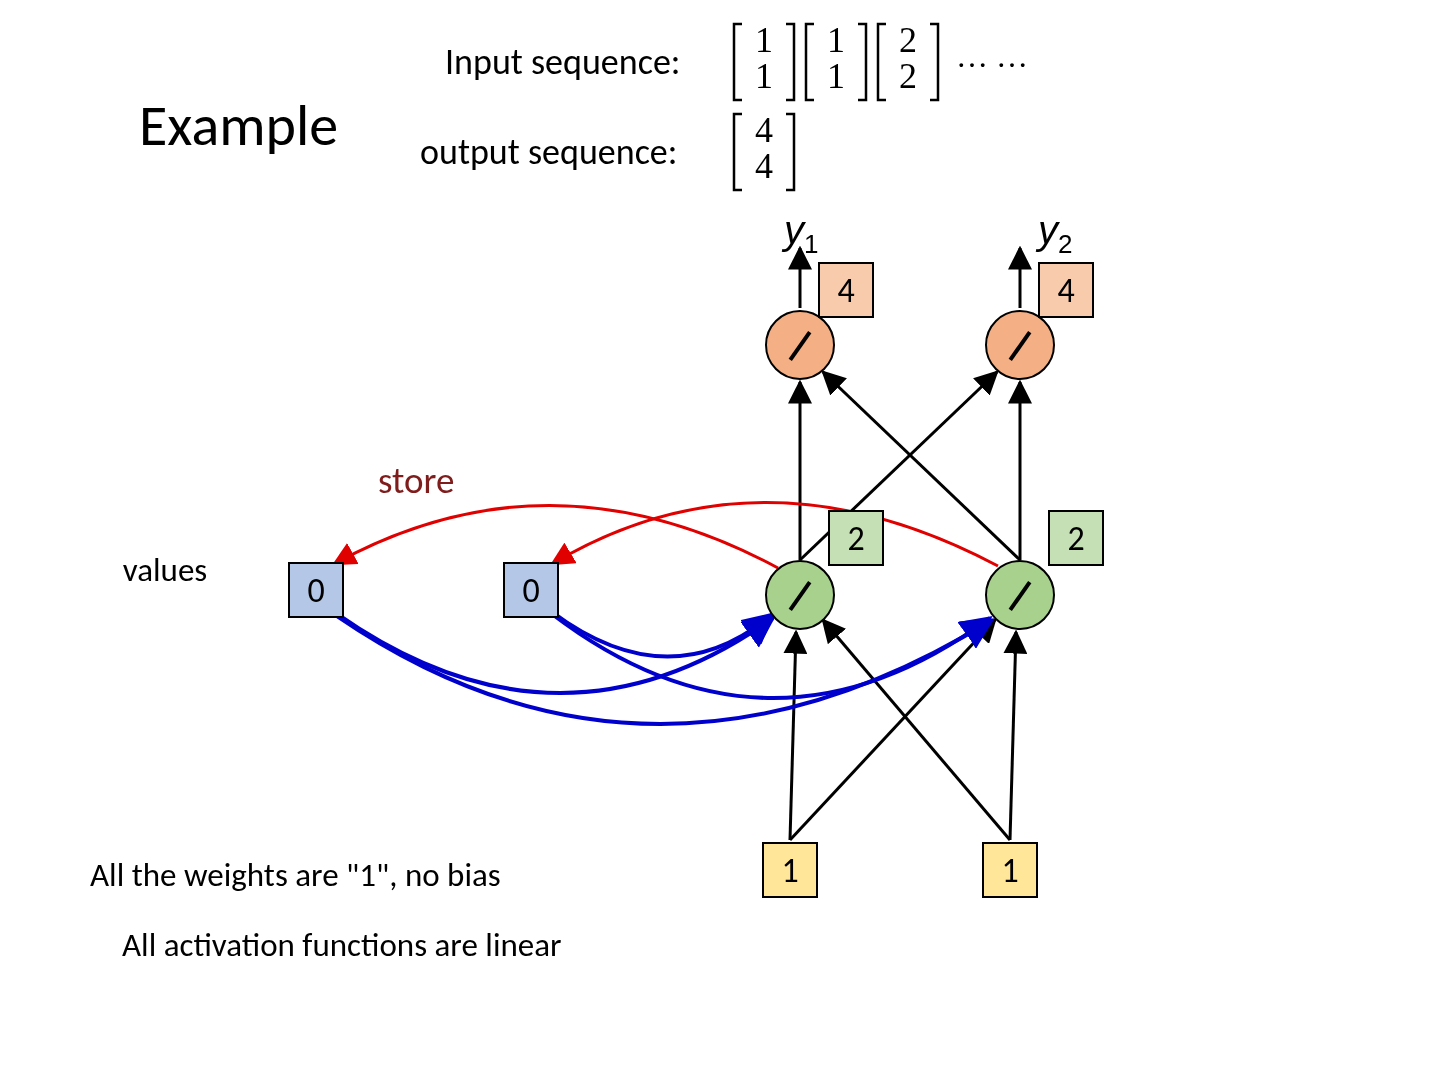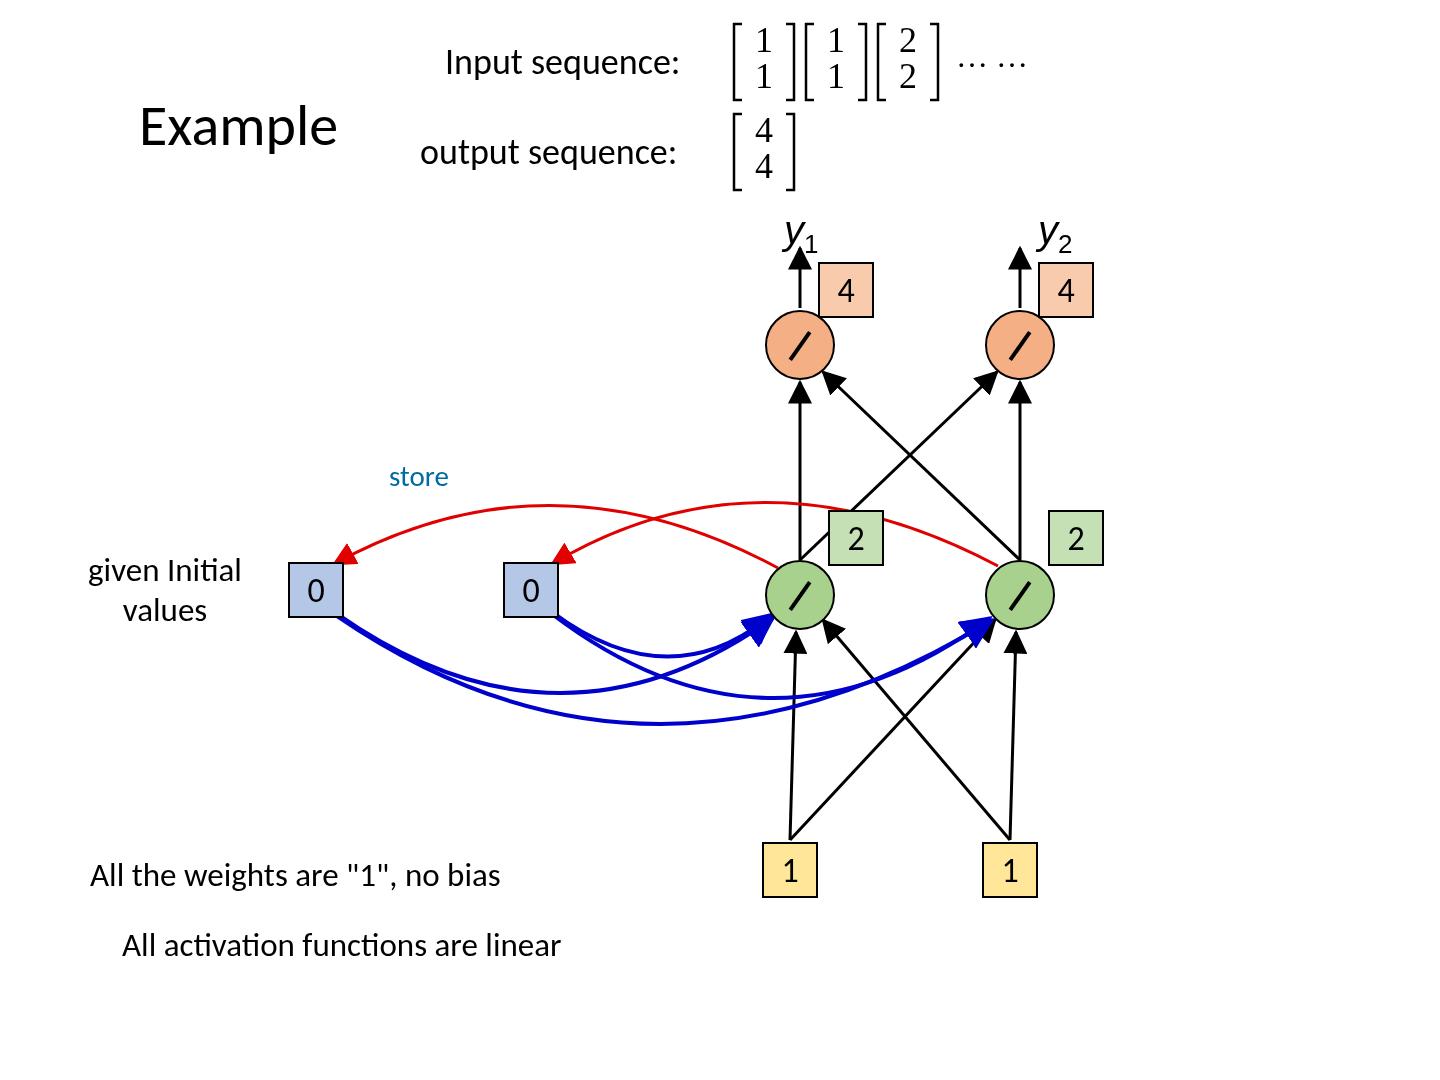--- a/index.html
+++ b/index.html
@@ -83,23 +83,22 @@
   .green-box { background: #c5e0b4; width: 56px; height: 56px; }
   .orange-box { background: #f8cbad; width: 56px; height: 56px; }
   .yellow-box { background: #ffe699; width: 56px; height: 56px; }
   .text-label {
     position: absolute;
     font-size: 33px;
     color: #000;
   }
   .red-label {
     position: absolute;
-    font-size: 29px;
-    color: #0369a1;
-    margin-left: 11px;
+    font-size: 37px;
+    color: #7f1d1d;
   }
   .ylabel {
     position: absolute;
     font-family: Liberation Sans, sans-serif;
     font-style: italic;
     font-size: 40px;
   }
   .ylabel sub {
     font-size: 26px;
     font-style: normal;
@@ -216,18 +215,17 @@
 
 <div class="box blue-box" style="left:288px; top:562px;">0</div>
 <div class="box blue-box" style="left:503px; top:562px;">0</div>
 
 <div class="box yellow-box" style="left:762px; top:842px;">1</div>
 <div class="box yellow-box" style="left:982px; top:842px;">1</div>
 
 <div class="red-label" style="left:378px; top:458px;">store</div>
 
 <div class="text-label" style="left:65px; top:550px; text-align:center; width:200px;">
-  <div>given Initial</div>
   <div>values</div>
 </div>
 
 <div class="text-label" style="left:90px; top:855px;">All the weights are "1", no bias</div>
 <div class="text-label" style="left:90px; top:925px;margin-left:32px;">All activation functions are linear</div>
 
 </body></html>

